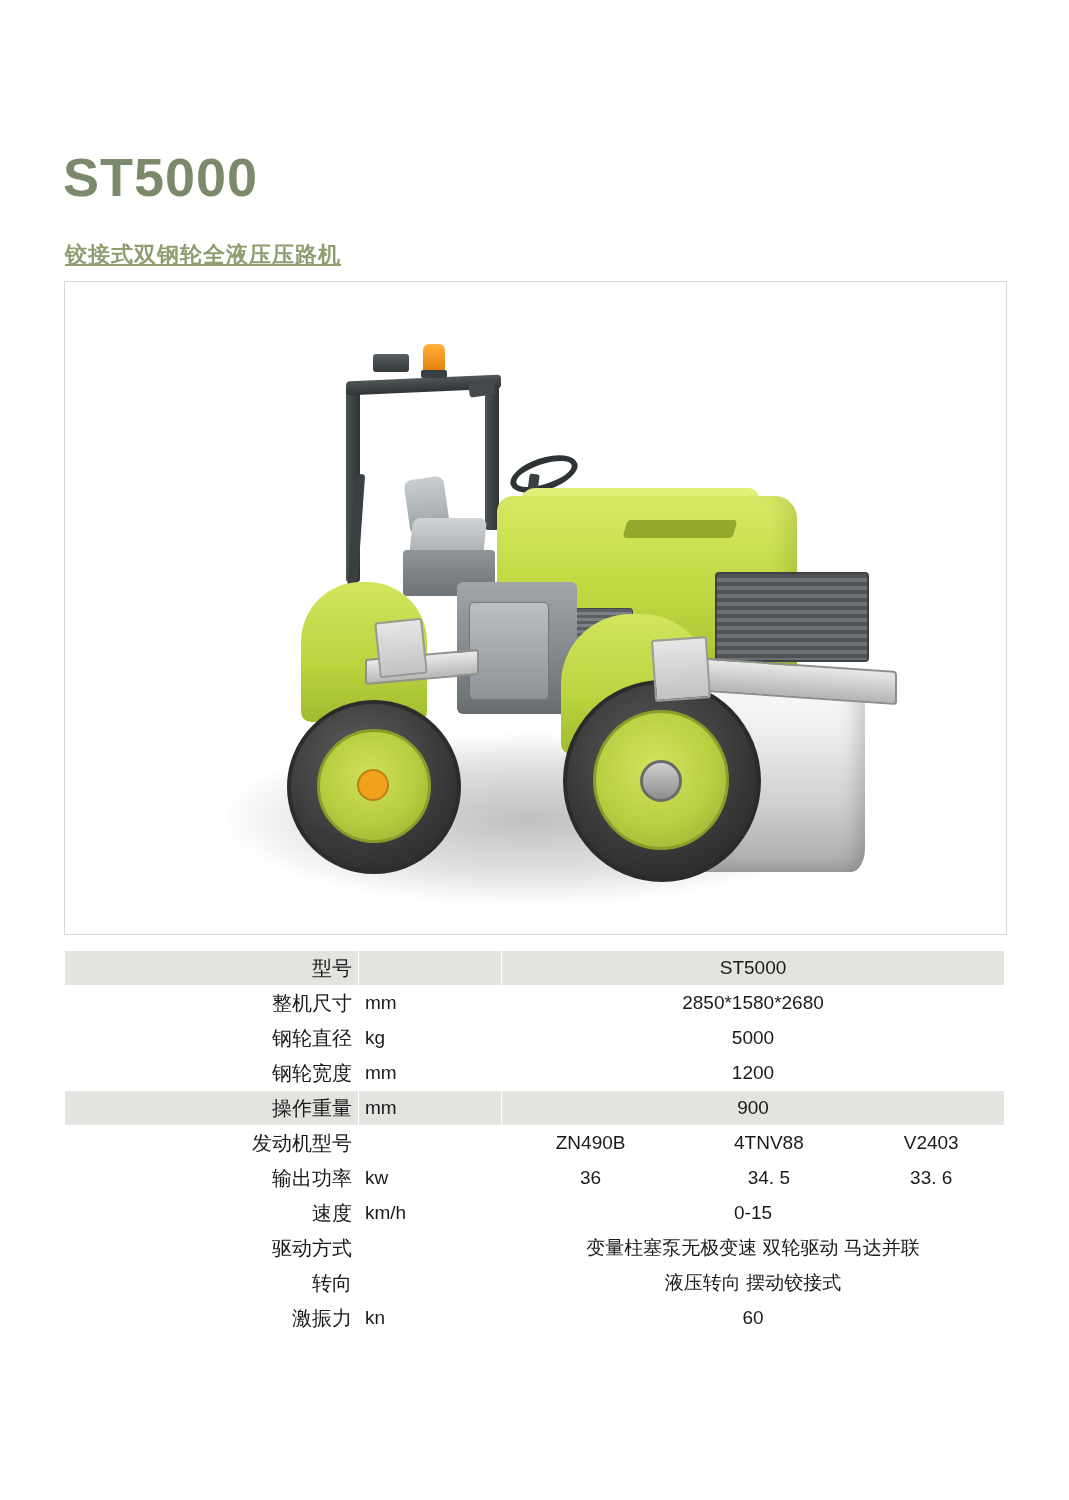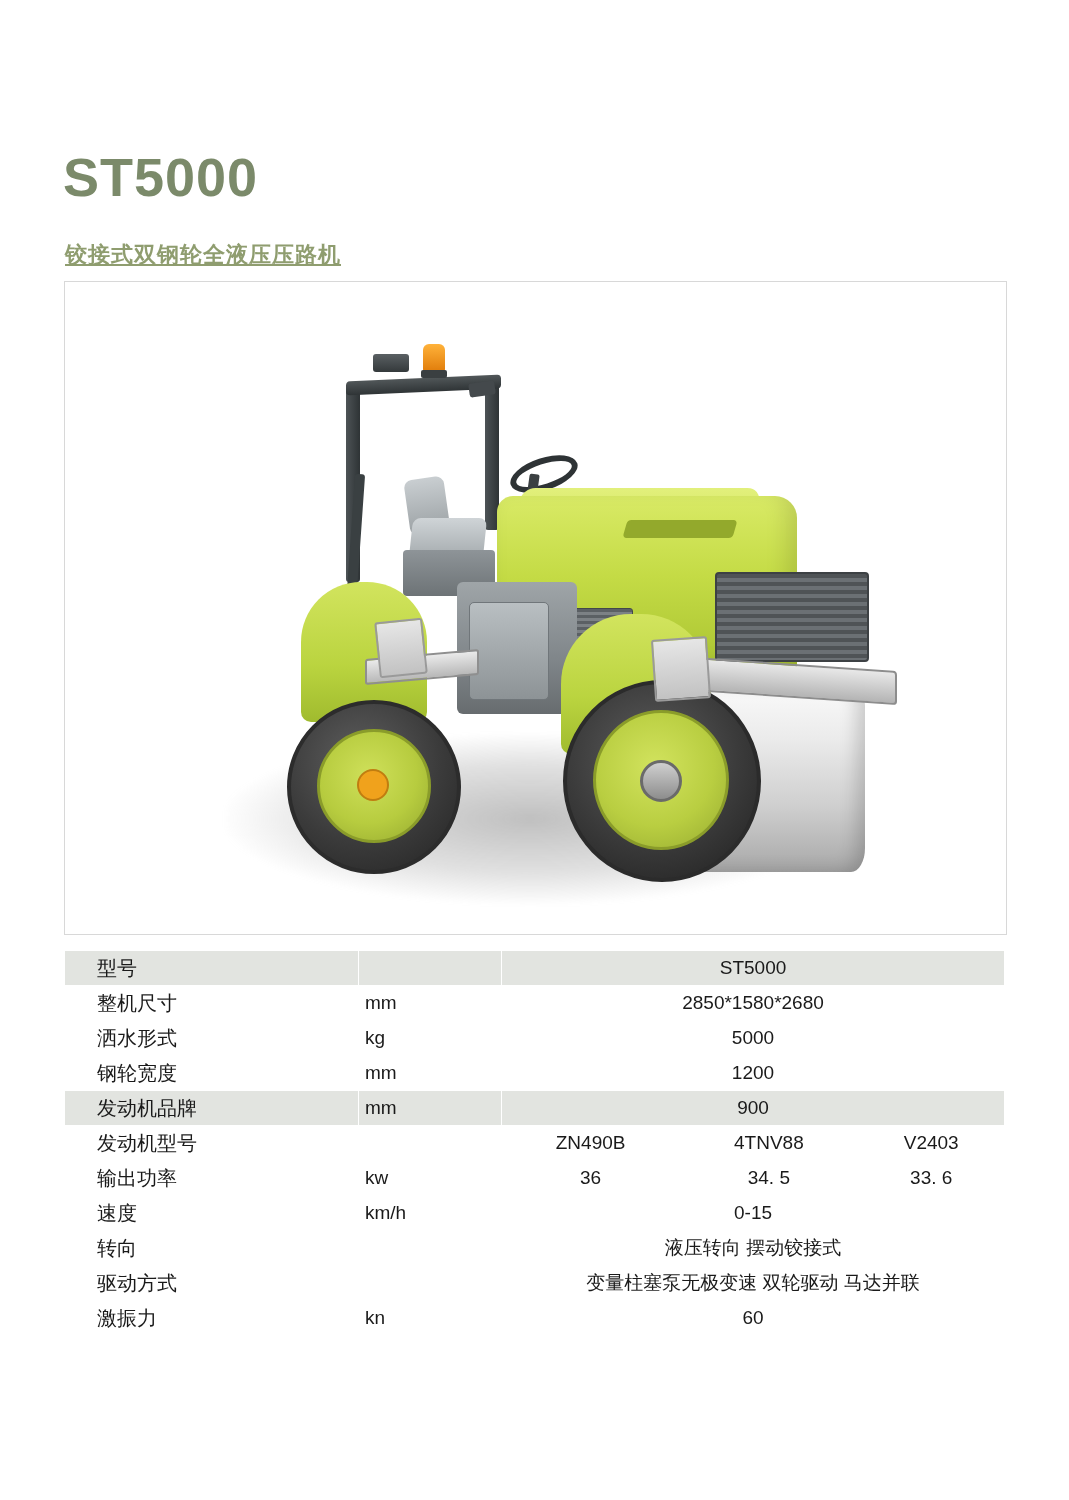--- a/index.html
+++ b/index.html
@@ -298,21 +298,21 @@
     height: 30px;
     padding: 2px 6px;
     vertical-align: middle;
     color: #1a1a1a;
   }
   .row-shaded td { background: #e2e4e0; }
   .row-plain td { background: #ffffff; }
   .c-label {
     width: 255px;
     padding-left: 32px !important;
-    text-align: left;
+    text-align: right;
     font-size: 20px;
   }
   .c-unit {
     width: 130px;
     text-align: left;
     font-size: 19px;
   }
   .c-val { text-align: center; font-size: 19px; }
   .spec-table tr { border-bottom: 1px solid #c9ccc6; }
 </style>
@@ -379,31 +379,31 @@
           <td class="c-label">型号</td>
           <td class="c-unit"></td>
           <td class="c-val" colspan="3">ST5000</td>
         </tr>
         <tr class="row-plain">
           <td class="c-label">整机尺寸</td>
           <td class="c-unit">mm</td>
           <td class="c-val" colspan="3">2850*1580*2680</td>
         </tr>
         <tr class="row-plain">
-          <td class="c-label">洒水形式</td>
+          <td class="c-label">钢轮直径</td>
           <td class="c-unit">kg</td>
           <td class="c-val" colspan="3">5000</td>
         </tr>
         <tr class="row-plain">
           <td class="c-label">钢轮宽度</td>
           <td class="c-unit">mm</td>
           <td class="c-val" colspan="3">1200</td>
         </tr>
         <tr class="row-shaded">
-          <td class="c-label">发动机品牌</td>
+          <td class="c-label">操作重量</td>
           <td class="c-unit">mm</td>
           <td class="c-val" colspan="3">900</td>
         </tr>
         <tr class="row-plain">
           <td class="c-label">发动机型号</td>
           <td class="c-unit"></td>
           <td class="c-val">ZN490B</td>
           <td class="c-val">4TNV88</td>
           <td class="c-val">V2403</td>
         </tr>
@@ -413,30 +413,30 @@
           <td class="c-val">36</td>
           <td class="c-val">34. 5</td>
           <td class="c-val">33. 6</td>
         </tr>
         <tr class="row-plain">
           <td class="c-label">速度</td>
           <td class="c-unit">km/h</td>
           <td class="c-val" colspan="3">0-15</td>
         </tr>
         <tr class="row-plain">
+          <td class="c-label">驱动方式</td>
+          <td class="c-unit"></td>
+          <td class="c-val" colspan="3">变量柱塞泵无极变速  双轮驱动  马达并联</td>
+        </tr>
+        <tr class="row-plain">
           <td class="c-label">转向</td>
           <td class="c-unit"></td>
           <td class="c-val" colspan="3">液压转向  摆动铰接式</td>
         </tr>
         <tr class="row-plain">
-          <td class="c-label">驱动方式</td>
-          <td class="c-unit"></td>
-          <td class="c-val" colspan="3">变量柱塞泵无极变速  双轮驱动  马达并联</td>
-        </tr>
-        <tr class="row-plain">
           <td class="c-label">激振力</td>
           <td class="c-unit">kn</td>
           <td class="c-val" colspan="3">60</td>
         </tr>
       </tbody>
   </table>
 
 </div>
 
 </body></html>

